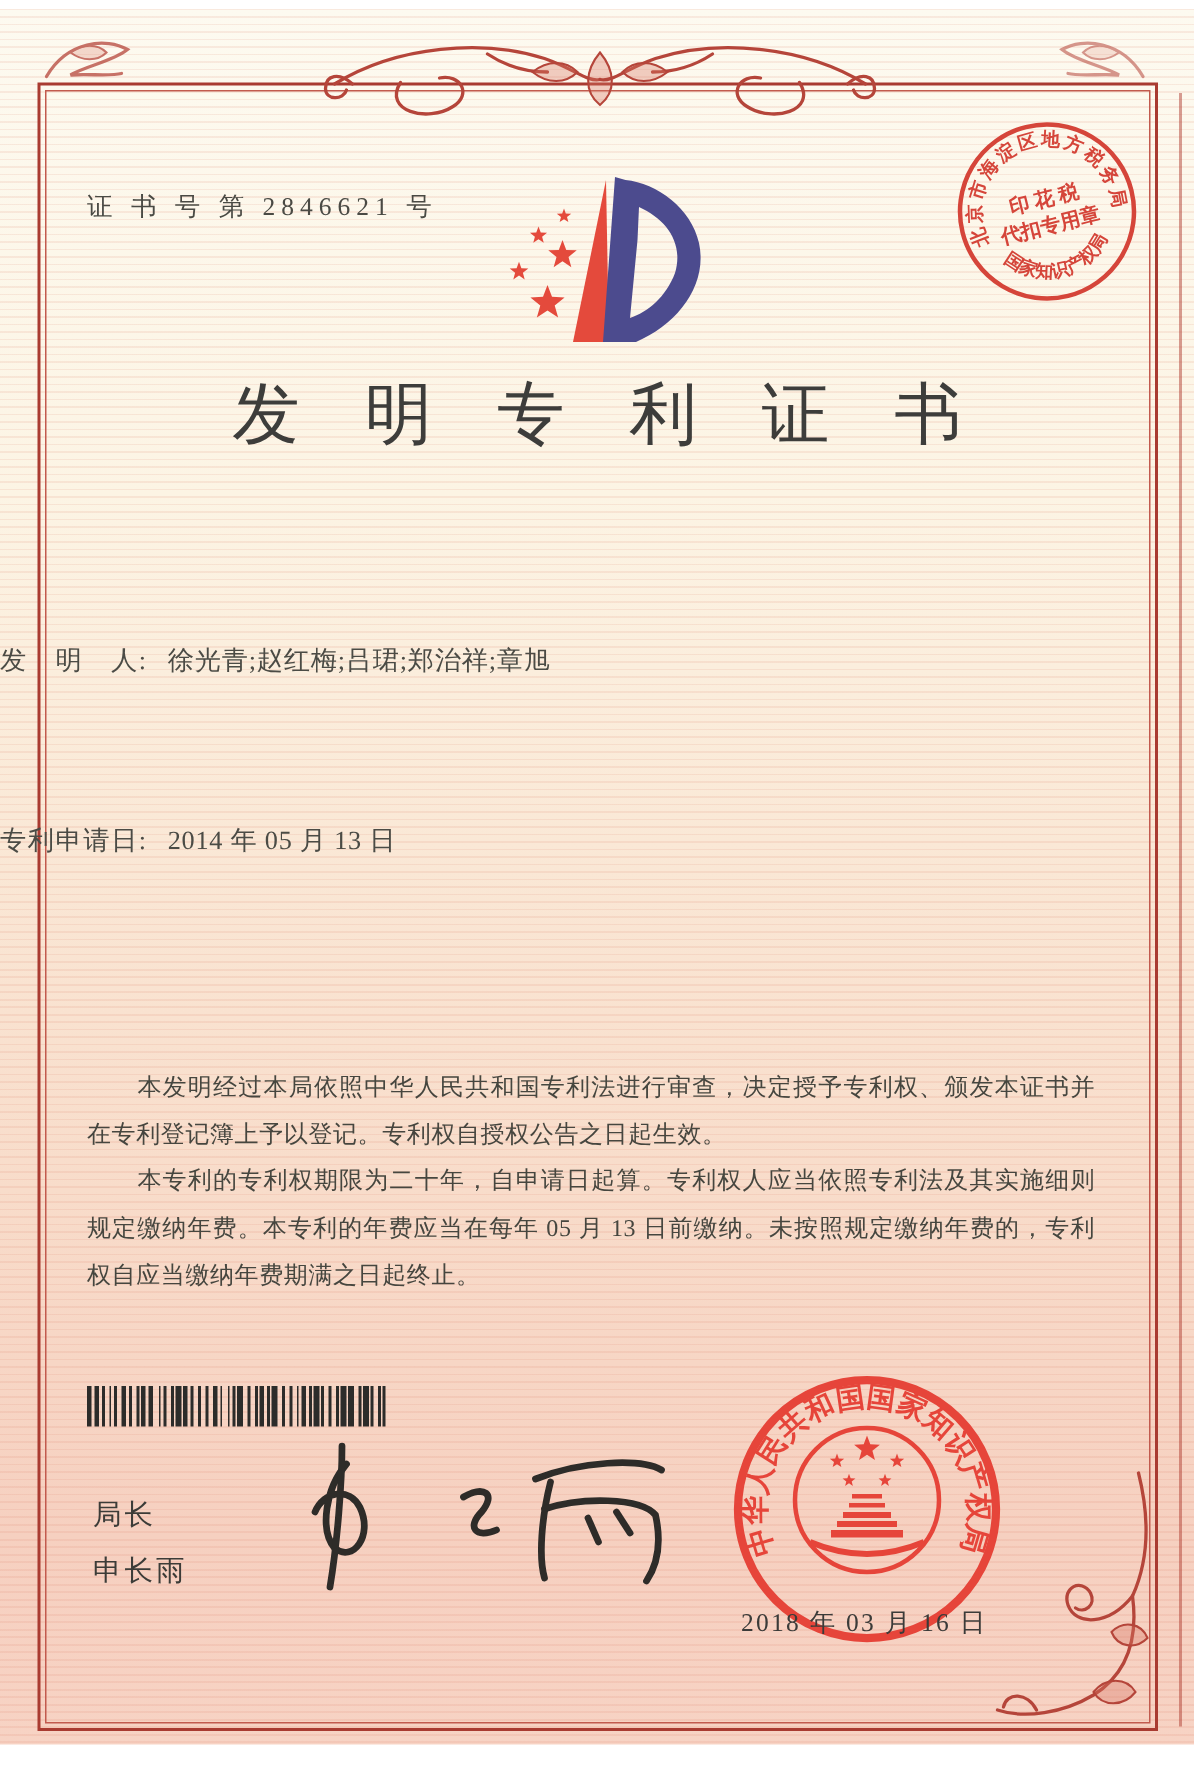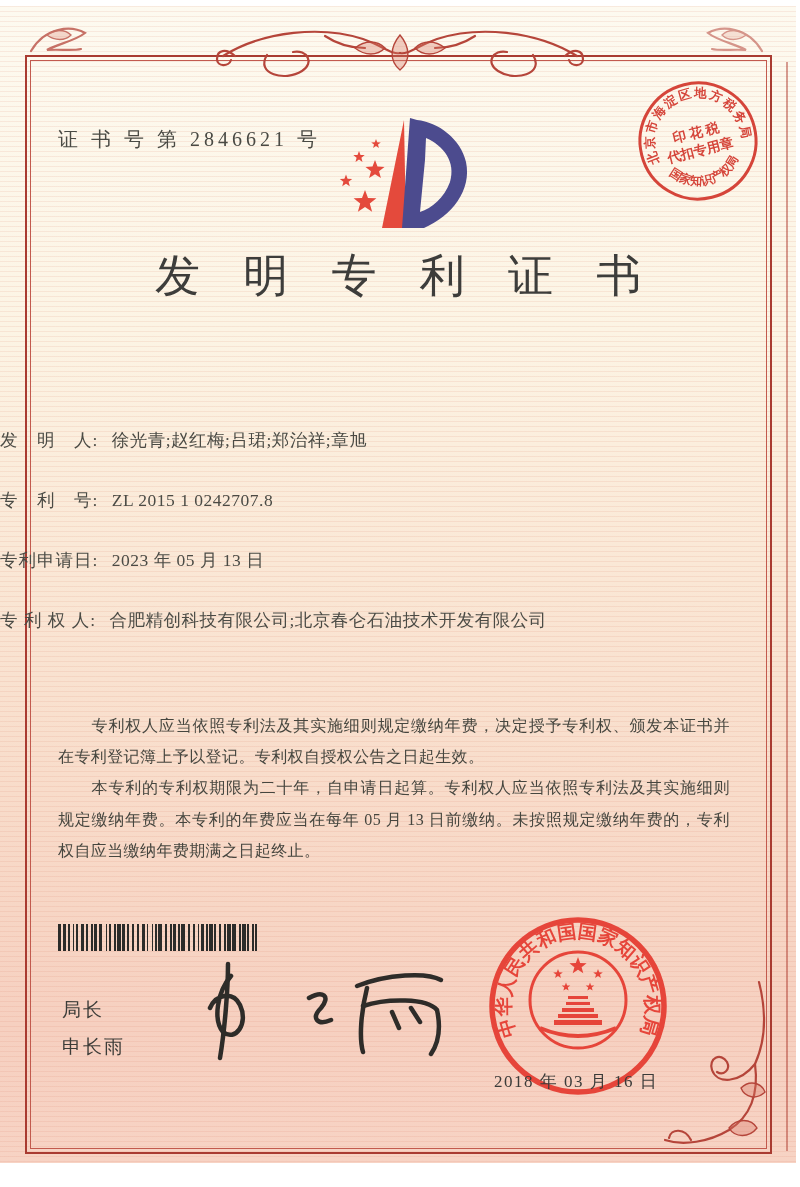--- a/index.html
+++ b/index.html
@@ -6,21 +6,21 @@
   .stage{position:relative;width:800px;height:1187px;background:#ffffff;overflow:hidden;
          font-family:"Liberation Serif","DejaVu Serif",serif;}
   
   .paper{position:absolute;left:0;top:6px;right:4px;bottom:24px;
     background:
       repeating-linear-gradient(180deg, rgba(219,120,98,0.13) 0px, rgba(219,120,98,0.13) 1px, rgba(0,0,0,0) 1px, rgba(0,0,0,0) 5px),
       linear-gradient(180deg,#fdfaf0 0%,#fcf4e4 28%,#fae8d6 48%,#f8dcca 68%,#f6d0c0 88%,#f7d3c4 100%);}
   .frame-outer{position:absolute;left:25px;top:49px;right:24px;bottom:9px;border:2.5px solid #a93b31;}
   .frame-inner{position:absolute;inset:3px;border:1px solid #c25a4e;}
   .edge-line{position:absolute;right:8px;top:56px;bottom:12px;width:2px;background:rgba(176,62,50,.5);}
-  .cert-no{position:absolute;left:58px;top:120px;font-size:20px;letter-spacing:4px;color:#4a4a44;}
+  .cert-no{position:absolute;left:58px;top:120px;font-size:17px;letter-spacing:4px;color:#4a4a44;}
   .logo{position:absolute;left:332px;top:98px;width:150px;height:128px;}
   .title{position:absolute;left:0;top:240px;width:100%;text-align:center;
          font-size:45px;letter-spacing:16px;color:#3d3d3b;font-weight:500;text-indent:16px;}
   .field{position:absolute;left:0;width:700px;font-size:17.5px;color:#4b4b45;white-space:nowrap;}
   .field .lab{letter-spacing:1px;}
   .field .val{margin-left:9px;letter-spacing:0.5px;}
   .f0{top:362px}.f1{top:422px}.f2{top:482px}.f3{top:542px}.f4{top:602px}.f5{top:662px}
   .paras{position:absolute;left:58px;right:66px;top:704px;color:#46463f;}
   .paras p{margin:0;font-size:16px;line-height:1.95;text-align:justify;text-indent:2.1em;letter-spacing:0.4px;}
   .barcode{position:absolute;left:58px;top:918px;height:27px;display:flex;align-items:stretch;}
@@ -101,35 +101,27 @@
         <polygon points="33.0,86.0 36.0,93.9 44.4,94.3 37.8,99.6 40.1,107.7 33.0,103.0 25.9,107.7 28.2,99.6 21.6,94.3 30.0,93.9"></polygon>
       </g>
     </svg>
 
     <div class="title">发 明 专 利 证 书</div>
 
     <div class="field f1">
       <span class="lab">发　明　人:</span>
       <span class="val">徐光青;赵红梅;吕珺;郑治祥;章旭</span>
     </div>
-    <div class="field f2">
-      <span class="lab">专　利　号:</span>
-      <span class="val">ZL 2015 1 0242707.8</span>
-    </div>
     <div class="field f3">
       <span class="lab">专利申请日:</span>
-      <span class="val">2023 年 05 月 13 日</span>
-    </div>
-    <div class="field f4">
-      <span class="lab">专 利 权 人:</span>
-      <span class="val">合肥精创科技有限公司;北京春仑石油技术开发有限公司</span>
+      <span class="val">2014 年 05 月 13 日</span>
     </div>
 
     <div class="paras">
-      <p>专利权人应当依照专利法及其实施细则规定缴纳年费，决定授予专利权、颁发本证书并在专利登记簿上予以登记。专利权自授权公告之日起生效。</p>
+      <p>本发明经过本局依照中华人民共和国专利法进行审查，决定授予专利权、颁发本证书并在专利登记簿上予以登记。专利权自授权公告之日起生效。</p>
       <p>本专利的专利权期限为二十年，自申请日起算。专利权人应当依照专利法及其实施细则规定缴纳年费。本专利的年费应当在每年 05 月 13 日前缴纳。未按照规定缴纳年费的，专利权自应当缴纳年费期满之日起终止。</p>
     </div>
 
     <div class="barcode" id="barcode">
         <div style="width: 3.3px; background: rgb(44, 44, 42);"></div>
         <div style="width: 1.65px; background: transparent;"></div>
         <div style="width: 3.3px; background: rgb(44, 44, 42);"></div>
         <div style="width: 1.65px; background: transparent;"></div>
         <div style="width: 1.65px; background: rgb(44, 44, 42);"></div>
         <div style="width: 3.3px; background: transparent;"></div>

